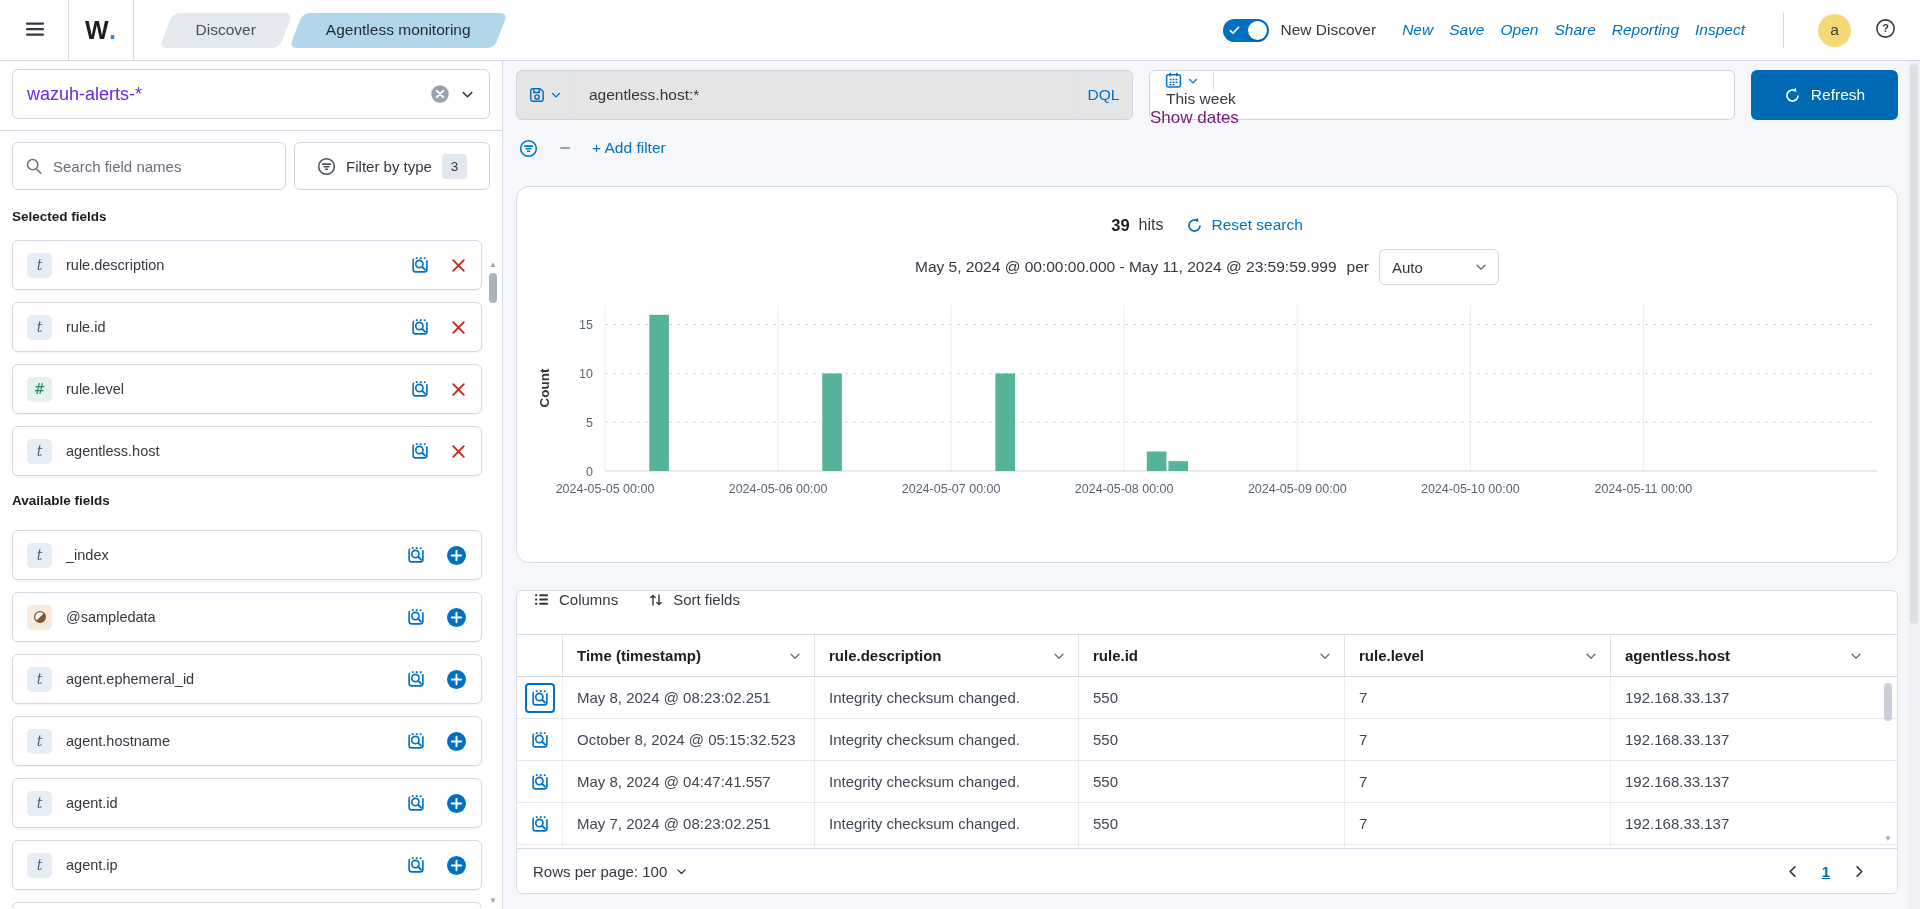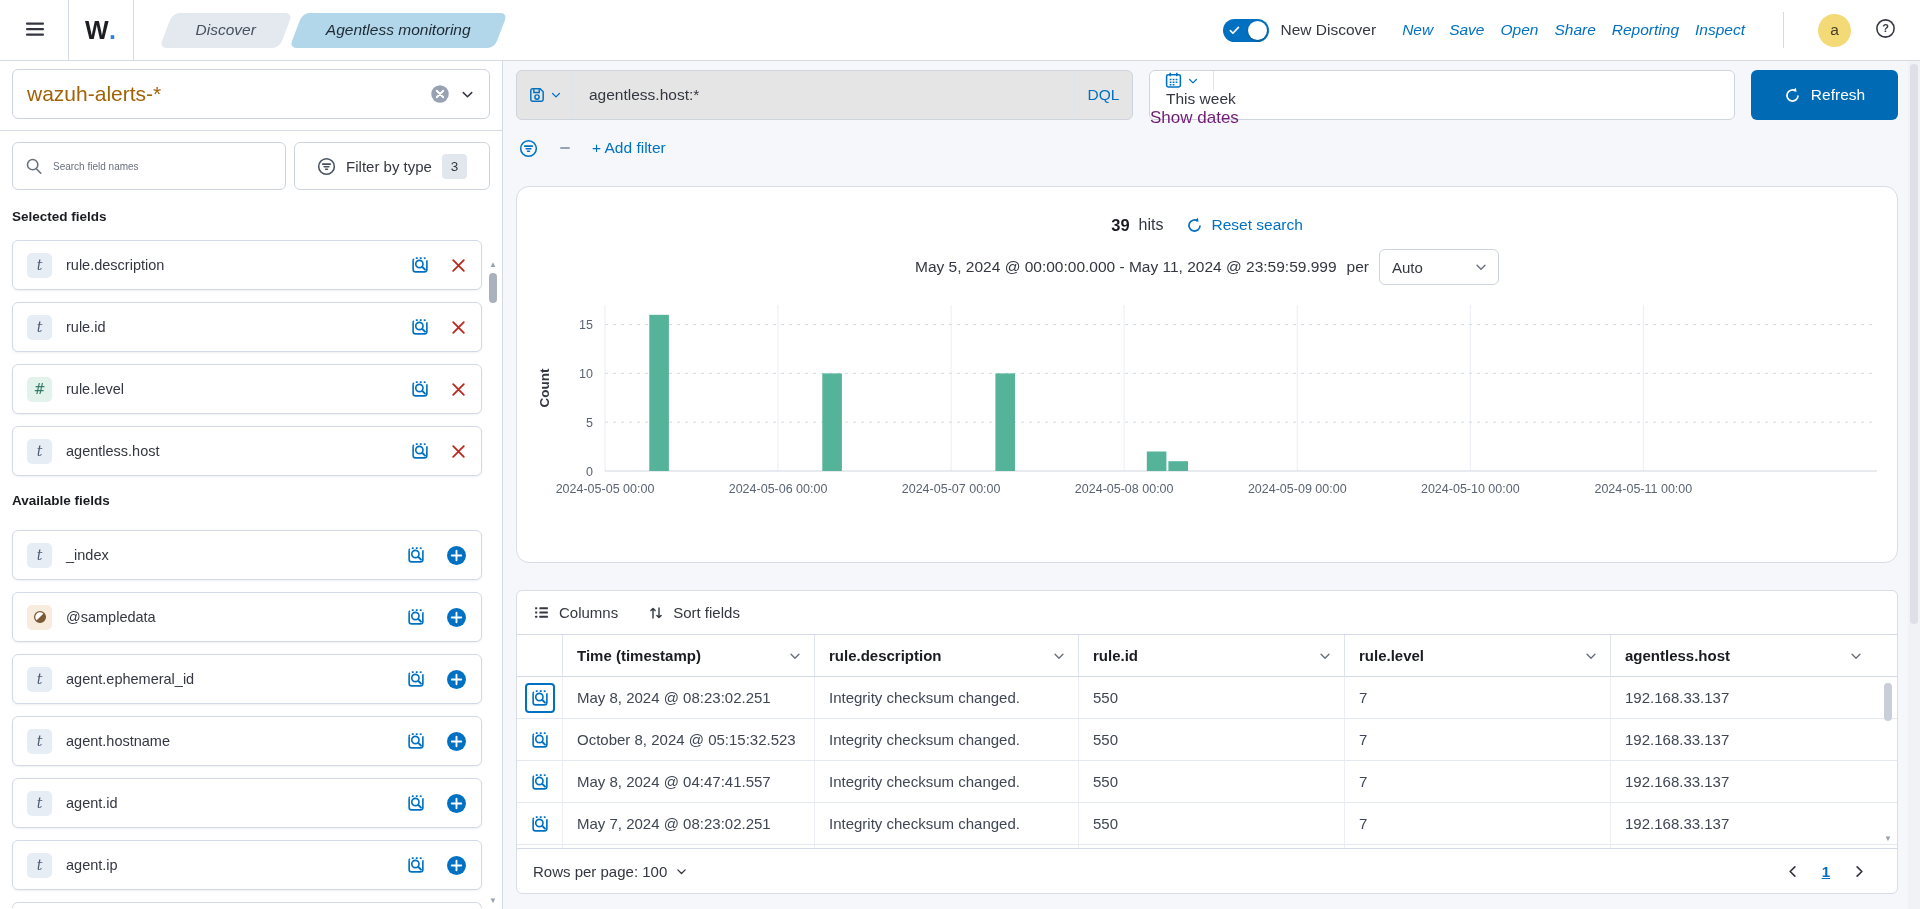--- a/index.html
+++ b/index.html
@@ -11,48 +11,48 @@
   .vdiv { width:1px; background:#d3dae6; align-self:stretch; }
 
   
   .topbar { height:61px; background:#fff; border-bottom:1px solid #d3dae6;
     display:flex; align-items:center; padding:0 18px; position:relative; z-index:5; }
   .icon-btn { background:none; border:none; cursor:pointer; display:flex; align-items:center; justify-content:center; padding:6px; }
   .topbar .vdiv { margin:0 16px; }
   .logo { font-weight:700; font-size:25px; color:#1d1e24; letter-spacing:.5px; display:flex; align-items:baseline; }
   .logo .dot { color:#2f80ed; }
   .tabs { display:flex; align-items:center; margin-left:16px; gap:10px; }
-  .tab { position:relative; height:35px; display:flex; align-items:center; padding:0 30px; font-size:15.5px; color:#46505e; cursor:pointer;font-style:italic; }
+  .tab { position:relative; height:35px; display:flex; align-items:center; padding:0 30px; font-size:15.5px; color:#46505e; cursor:pointer; }
   .tab::before { content:""; position:absolute; inset:0; background:#e4e8ef; border-radius:7px; transform:skewX(-21deg); }
   .tab > span { position:relative; }
   .tab.active::before { background:#b2d6ea; }
   .tab.active { color:#1e2a33; }
   .top-right { margin-left:auto; display:flex; align-items:center; }
   .toggle { width:46px; height:23px; border-radius:12px; background:#0170c0; position:relative; cursor:pointer; flex:none; }
   .toggle .knob { position:absolute; right:2px; top:2px; width:19px; height:19px; border-radius:50%; background:#fff; box-shadow:0 1px 2px rgba(0,0,0,.25); }
   .toggle svg { position:absolute; left:6px; top:6px; }
   .toggle-label { margin:0 26px 0 12px; font-size:15.5px; color:#343741; }
   .top-links { display:flex; align-items:center; gap:16px; margin-right:22px;font-style:italic; }
   .top-link { color:#0071c2; font-size:15.5px; text-decoration:none; cursor:pointer; }
   .avatar { width:33px; height:33px; border-radius:50%; background:#f3da77; color:#46402a; font-size:15.5px;
     display:flex; align-items:center; justify-content:center; margin:0 18px; cursor:pointer; }
 
   
   .sidebar { position:absolute; left:0; top:61px; bottom:0; width:503px; background:#fff;
     border-right:1px solid #d3dae6; overflow:hidden; }
   .index-row { margin:8px 12px 11px 12px; }
   .index-select { height:50px; border:1px solid #ced4de; border-radius:6px; background:#fff;
     display:flex; align-items:center; padding:0 14px; cursor:pointer; }
-  .index-select .ix-name { flex:1; font-size:21px; color:#a16207; }
+  .index-select .ix-name { flex:1; font-size:18px; color:#6d28d9; }
   .index-select .f-ico { display:flex; margin-left:10px; }
   .hdiv { height:1px; background:#d3dae6; }
   .search-row { display:flex; gap:8px; padding:11px 12px 0 12px; }
   .search-box { flex:1; height:48px; border:1px solid #ced4de; border-radius:6px; background:#fff;
     display:flex; align-items:center; padding:0 12px; gap:10px; }
-  .search-box input { border:none; outline:none; flex:1; font-size:10px; font-family:inherit; color:#343741; background:transparent; }
+  .search-box input { border:none; outline:none; flex:1; font-size:15px; font-family:inherit; color:#343741; background:transparent; }
   .search-box input::placeholder { color:#69707d; }
   .filter-type-btn { width:196px; height:48px; border:1px solid #ced4de; border-radius:6px; background:#fff;
     display:flex; align-items:center; justify-content:center; gap:10px; font-size:15px; color:#343741; cursor:pointer; }
   .count-badge { background:#e2e7ee; border-radius:4px; min-width:25px; height:25px; display:flex;
     align-items:center; justify-content:center; font-size:13.5px; color:#343741; }
   .fields { padding:0 20px 0 12px; position:relative; }
   .fields h4 { font-size:13.5px; font-weight:700; color:#1a1c21; line-height:18px; }
   .h-selected { margin:18px 0 14px 0; }
   .h-available { margin:16px 0 20px 0; }
   .field-item { height:50px; border:1px solid #d3dae6; border-radius:6px; background:#fff; box-shadow:0 1px 2px rgba(152,162,179,.15);
@@ -105,21 +105,21 @@
   .chart-title { text-align:center; font-size:13.5px; font-weight:700; color:#333; margin-top:6px; }
   .grid-v { stroke:#e9edf3; stroke-width:1; }
   .grid-h { stroke:#d4dae3; stroke-width:1; stroke-dasharray:3 5; }
   .axis-line { stroke:#cfd6e0; stroke-width:1; }
   .ytick { font-size:12.5px; fill:#5a6472; text-anchor:end; font-family:"Liberation Sans",sans-serif; }
   .xtick { font-size:12.5px; fill:#5a6472; text-anchor:middle; font-family:"Liberation Sans",sans-serif; }
   .ylab { font-size:13.5px; font-weight:700; fill:#343741; text-anchor:middle; font-family:"Liberation Sans",sans-serif; }
 
   
   .table-card { margin-top:27px; position:relative; overflow:hidden; }
-  .table-toolbar { height:44px; display:flex; align-items:center; gap:30px; padding:0 16px; border-bottom:1px solid #d3dae6; }
+  .table-toolbar { height:44px; display:flex; align-items:flex-start; gap:30px; padding:0 16px; border-bottom:1px solid #d3dae6; }
   .tb-btn { display:flex; align-items:center; gap:9px; font-size:15px; color:#343741; cursor:pointer; }
   .grid-row { display:grid; grid-template-columns:46px 252px 264px 266px 266px 1fr; }
   .th { height:42px; display:flex; align-items:center; justify-content:space-between; padding:0 12px 0 14px;
     font-weight:700; font-size:15px; color:#1a1c21; border-right:1px solid #dfe4ec; border-bottom:1px solid #d3dae6; cursor:pointer; }
   .th:last-child { border-right:none; padding-right:34px; }
   .th-empty { border-right:1px solid #dfe4ec; border-bottom:1px solid #d3dae6; }
   .td { height:42px; display:flex; align-items:center; padding:0 14px; font-size:15px; color:#3f4654;
     border-right:1px solid #ebeef3; border-bottom:1px solid #e4e9f0; white-space:nowrap; overflow:hidden; }
   .td:last-child { border-right:none; }
   .td-center { justify-content:center; padding:0; }

